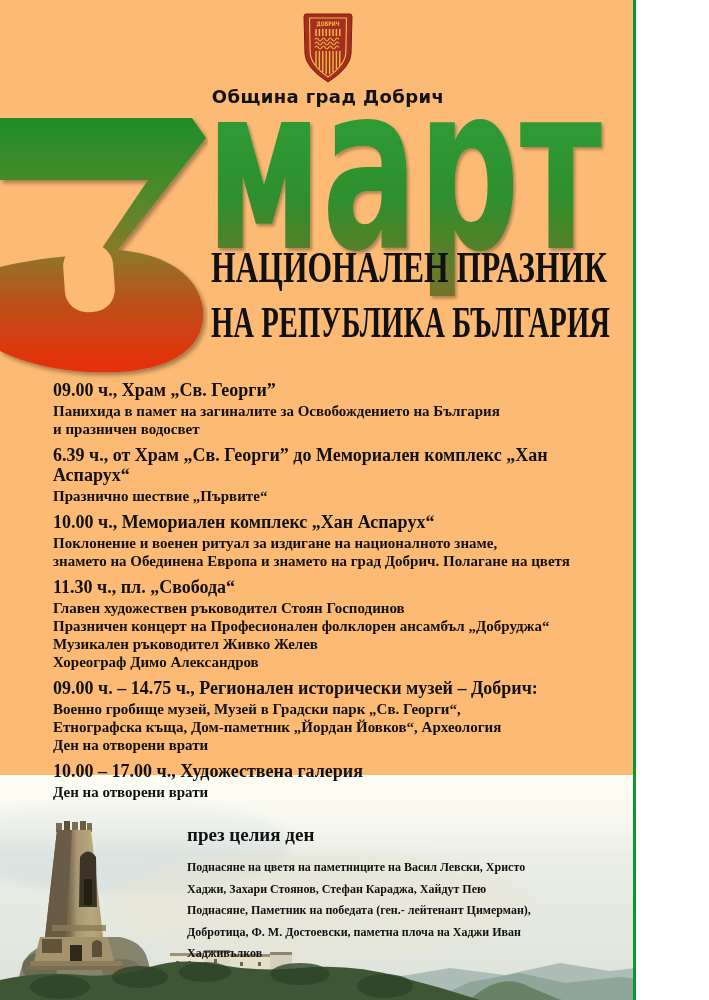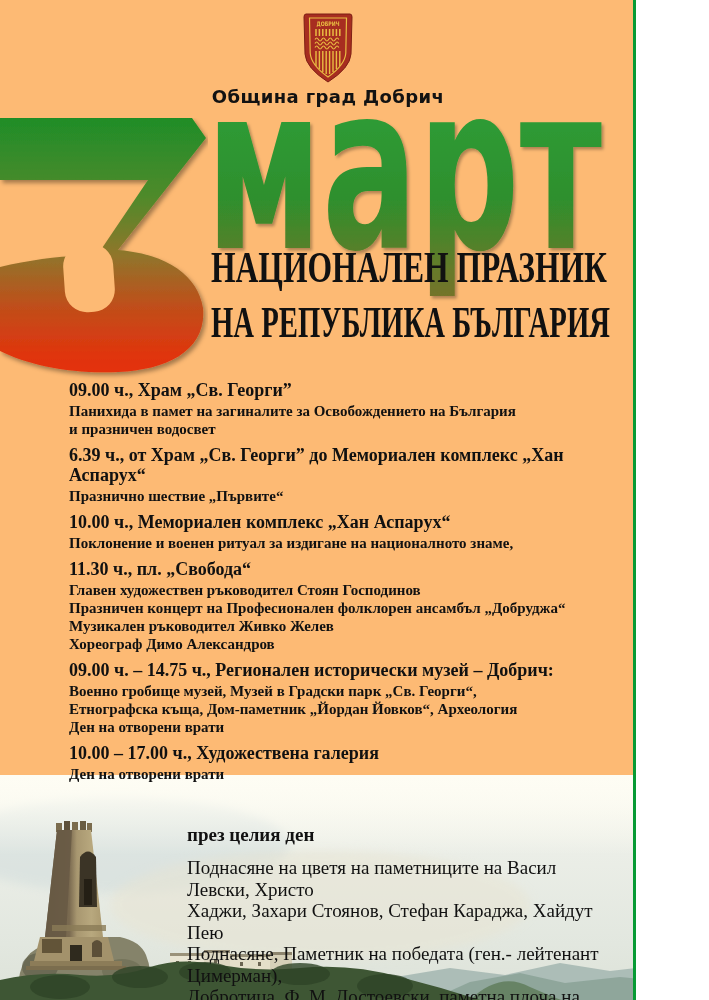--- a/index.html
+++ b/index.html
@@ -17,27 +17,27 @@
     position:absolute;left:0;top:86px;width:656px;text-align:center;z-index:3;
     font-family:"DejaVu Sans",sans-serif;font-weight:bold;font-size:18px;
     letter-spacing:.4px;color:#121212;
   }
   
   .day-svg{position:absolute;left:0;top:118px;z-index:2;}
   .mart-svg{position:absolute;left:204px;top:110px;overflow:visible;z-index:2;}
   .title-svg{position:absolute;left:210px;top:238px;overflow:visible;z-index:2;}
   
   .schedule{position:absolute;left:53px;top:380px;width:568px;z-index:3;color:#111;}
-  .sect{margin:0 0 7px 16px;}
+  .sect{margin:0 0 7px 0;}
   .sect-head{font-weight:bold;font-size:18px;line-height:20px;margin-bottom:2px;}
   .sect-line{font-weight:bold;font-size:15px;line-height:18px;}
   
   .allday{position:absolute;left:187px;top:824px;width:432px;z-index:4;color:#111;}
   .allday-head{font-weight:bold;font-size:19px;line-height:21px;margin-bottom:12px;}
-  .allday-line{font-weight:normal;font-size:19px;line-height:21.5px;}
+  .allday-line{font-weight:bold;font-size:12px;line-height:21.5px;}
   
   .photo{position:absolute;left:0;top:775px;z-index:1;}
 </style>
 </head>
 <body>
 
 <div class="poster">
 
   <svg class="crest" width="52" height="74" viewBox="0 0 52 74">
     <path d="M4,2 H48 Q50,2 50,5 L49,42 Q48,56 26,70 Q4,56 3,42 L2,5 Q2,2 4,2 Z" fill="#a72d20" stroke="#7e1f14" stroke-width="1"></path>
@@ -112,20 +112,21 @@
         <div class="sect-line">Панихида в памет на загиналите за Освобождението на България</div>
         <div class="sect-line">и празничен водосвет</div>
       </div>
       <div class="sect">
         <div class="sect-head">6.39 ч., от Храм „Св. Георги” до Мемориален комплекс „Хан Аспарух“</div>
         <div class="sect-line">Празнично шествие „Първите“</div>
       </div>
       <div class="sect">
         <div class="sect-head">10.00 ч., Мемориален комплекс „Хан Аспарух“</div>
         <div class="sect-line">Поклонение и военен ритуал за издигане на националното знаме,</div>
+        <div class="sect-line">знамето на Обединена Европа и знамето на град Добрич. Полагане на цветя</div>
       </div>
       <div class="sect">
         <div class="sect-head">11.30 ч., пл. „Свобода“</div>
         <div class="sect-line">Главен художествен ръководител Стоян Господинов</div>
         <div class="sect-line">Празничен концерт на Професионален фолклорен ансамбъл „Добруджа“</div>
         <div class="sect-line">Музикален ръководител Живко Желев</div>
         <div class="sect-line">Хореограф Димо Александров</div>
       </div>
       <div class="sect">
         <div class="sect-head">09.00 ч. – 14.75 ч., Регионален исторически музей – Добрич:</div>

